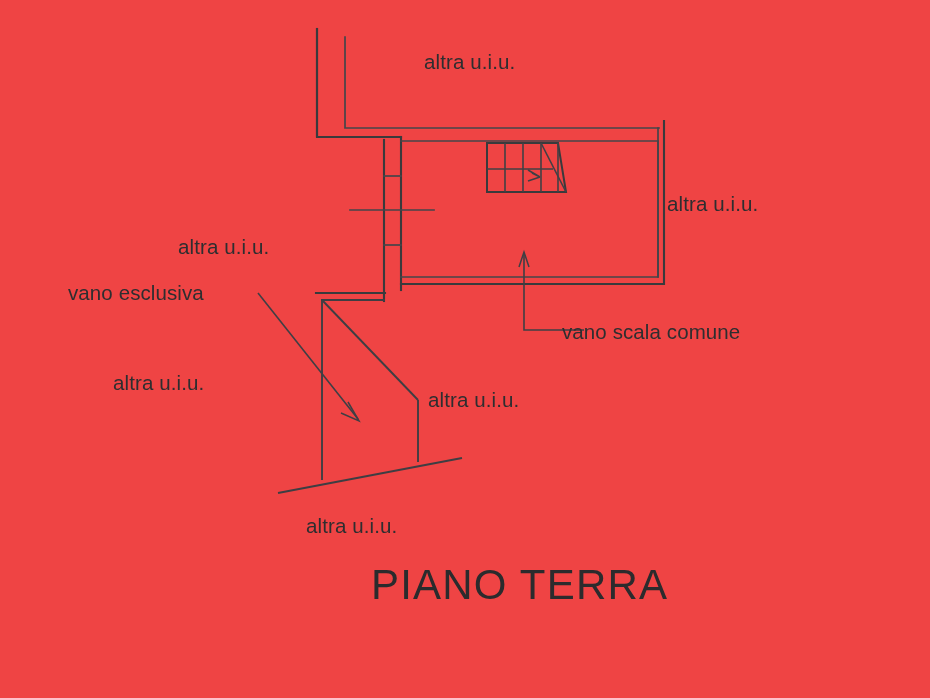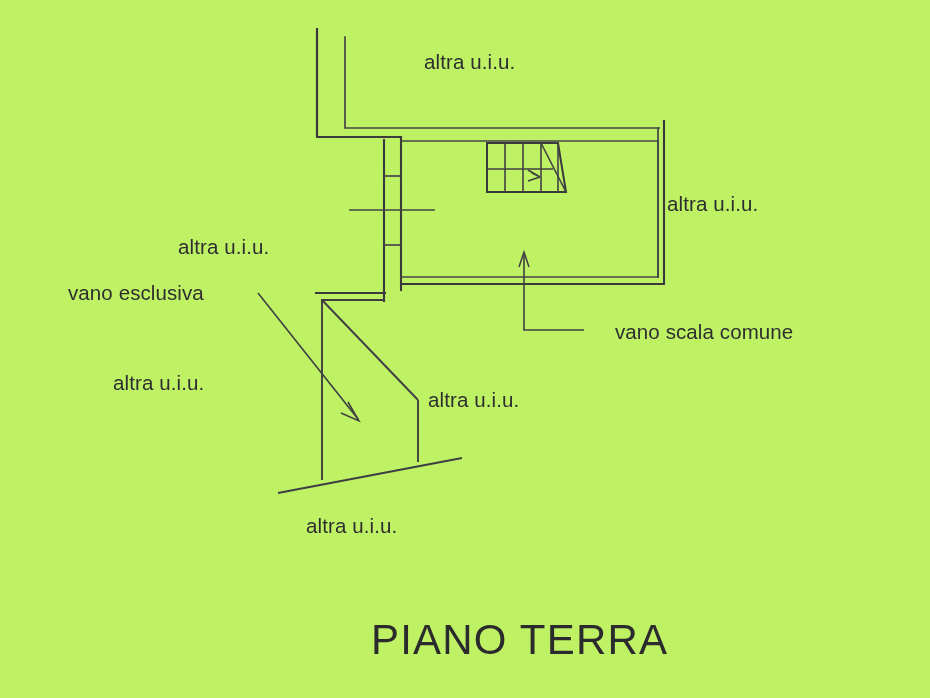--- a/index.html
+++ b/index.html
@@ -11,21 +11,21 @@
     width: 930px;
     height: 698px;
     background: #f5f6f7;
     font-family: "Liberation Sans", sans-serif;
     overflow: hidden;
   }
   #plan-root {
     position: relative;
     width: 930px;
     height: 698px;
-    background: #bef264;
+    background: #ef4444;
   }
   #plan-svg {
     position: absolute;
     top: 0;
     left: 0;
     width: 930px;
     height: 698px;
     display: block;
   }
   .wall {
@@ -150,20 +150,20 @@
       <path class="leader" d="M 584,330 L 524,330 L 524,254"></path>
       <path class="leader-head" d="M 519,267 L 524,252 L 529,267"></path>
     </g>
 
   </svg>
 
   <div class="lbl" style="left:424px; top:52px;">altra u.i.u.</div>
   <div class="lbl" style="left:667px; top:194px;">altra u.i.u.</div>
   <div class="lbl" style="left:178px; top:237px;">altra u.i.u.</div>
   <div class="lbl" style="left:68px;  top:283px;">vano esclusiva</div>
-  <div class="lbl" style="left:615px; top:322px;">vano scala comune</div>
+  <div class="lbl" style="left:562px; top:322px;">vano scala comune</div>
   <div class="lbl" style="left:113px; top:373px;">altra u.i.u.</div>
   <div class="lbl" style="left:428px; top:390px;">altra u.i.u.</div>
   <div class="lbl" style="left:306px; top:516px;">altra u.i.u.</div>
 
-  <div id="plan-title" style="left:371px; top:619px;">PIANO TERRA</div>
+  <div id="plan-title" style="left:371px; top:564px;">PIANO TERRA</div>
 
 </div>
 
 </body></html>

